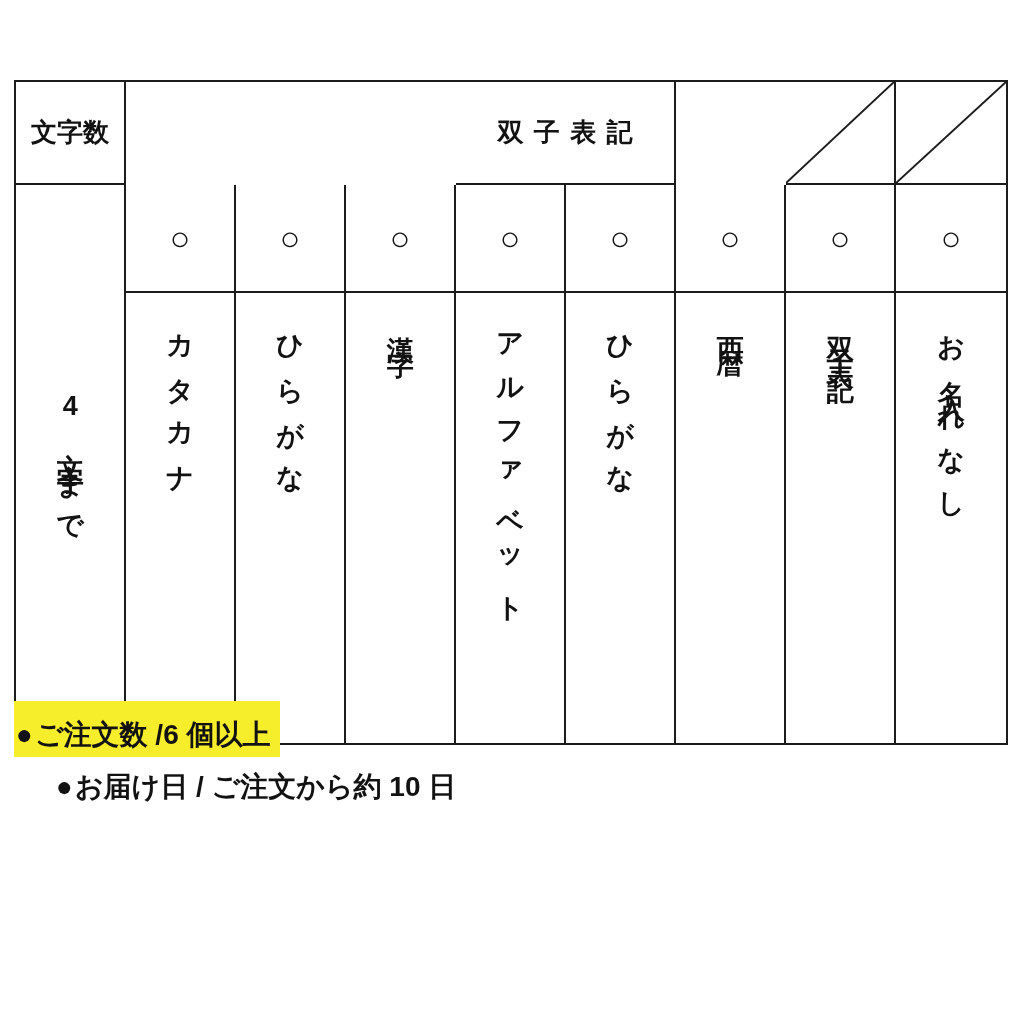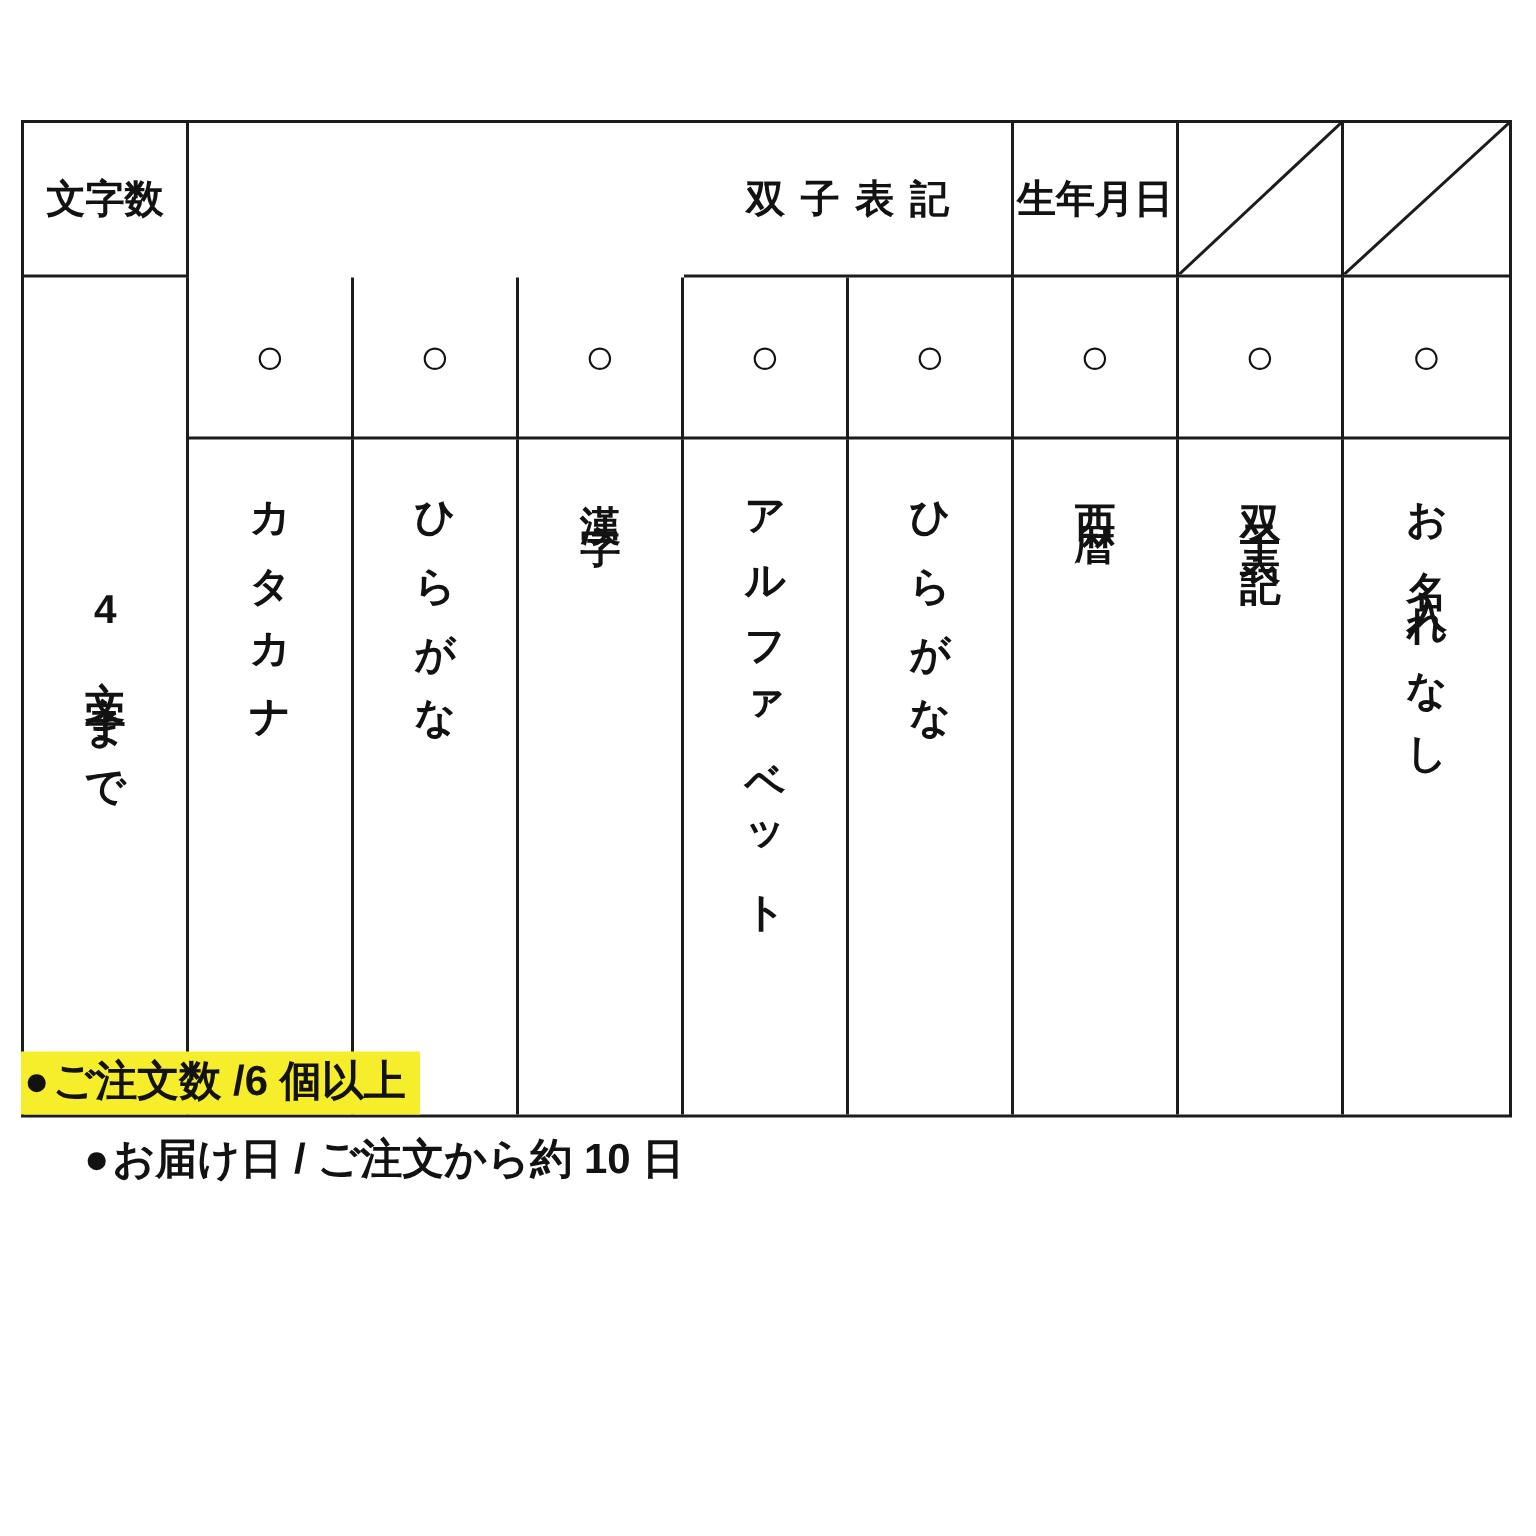--- a/index.html
+++ b/index.html
@@ -39,36 +39,33 @@
     white-space:nowrap;
   }
   .vcell{align-items:flex-start;padding-top:22px;}
   .rowlabel .vtext{letter-spacing:0.40em;}
   .note{
     position:absolute;left:14px;
     font-size:28px;font-weight:700;line-height:1.2;white-space:nowrap;
   }
   .n1{top:701px;}
   .n2{top:753px;margin-left:40px;}
-  .hl{display:inline-block;padding:3px 9px 5px 2px;}
+  .hl{display:inline-block;padding:17px 9px 5px 2px;}
   .bullet{margin-right:2px;}
 </style>
 </head>
 <body>
 
 <div class="grid">
 
   <div class="cell hdr" style="grid-column:1;grid-row:1">
     <span>文字数</span>
   </div>
   <div class="cell hdr" style="grid-column:5/span 2;grid-row:1">
     <span class="sp">双子表記</span>
-  </div>
-  <div class="cell hdr" style="grid-column:7;grid-row:1">
-    <span>生年月日</span>
   </div>
   <div class="cell diag" style="grid-column:8;grid-row:1">
     <svg viewBox="0 0 100 100" preserveAspectRatio="none">
       <line x1="0" y1="100" x2="100" y2="0" stroke="#1c1c1c" stroke-width="2" vector-effect="non-scaling-stroke"></line>
     </svg>
   </div>
   <div class="cell diag no-r" style="grid-column:9;grid-row:1">
     <svg viewBox="0 0 100 100" preserveAspectRatio="none">
       <line x1="0" y1="100" x2="100" y2="0" stroke="#1c1c1c" stroke-width="2" vector-effect="non-scaling-stroke"></line>
     </svg>

